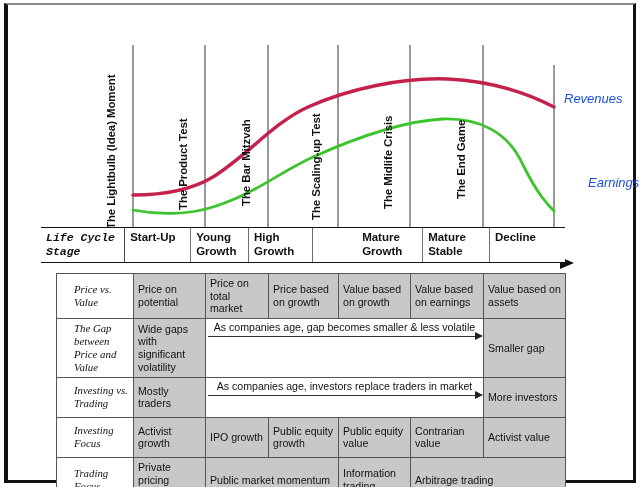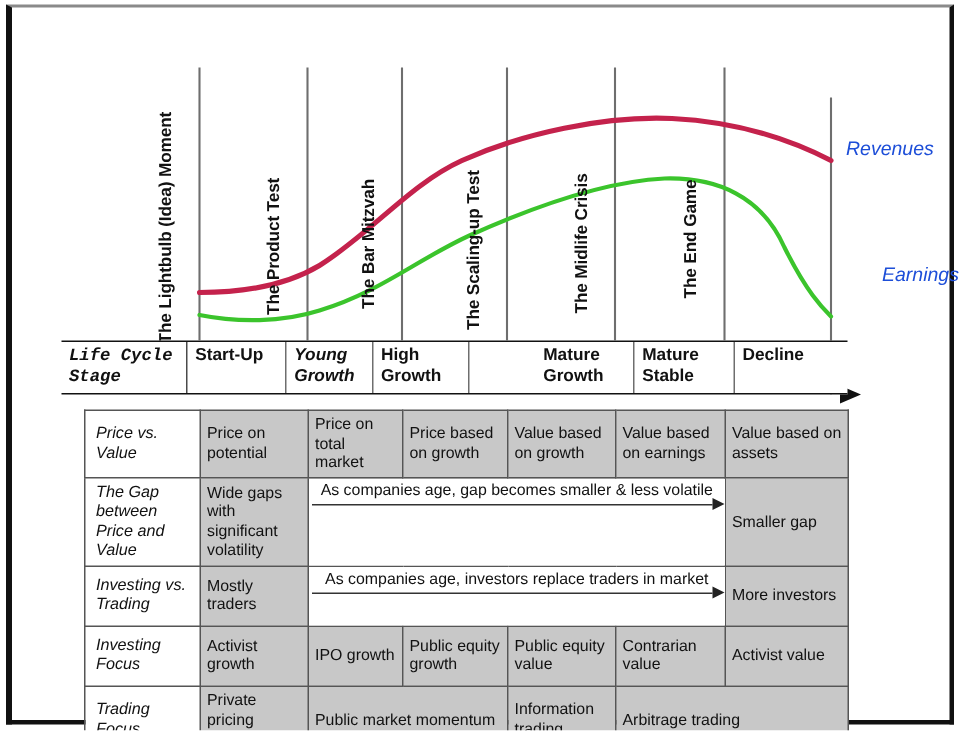--- a/index.html
+++ b/index.html
@@ -56,21 +56,21 @@
   }
   #matrix td{
     border:1px solid #555;
     font-size:10.6px;color:#111;line-height:1.2;
     padding:3px 4px;vertical-align:middle;
     background:#c8c8c8;
     box-sizing:border-box;
   }
   #matrix td.rowlabel{
     background:#fff;font-style:italic;font-weight:normal;
-    font-size:10.8px;padding-left:7px;
+    font-size:10.8px;padding-left:17px;font-family:Liberation Serif, serif;
   }
   #matrix td.arrowcell{
     background:#fff;padding:0;position:relative;vertical-align:top;
   }
   .arrow-wrap{position:relative;width:100%;height:100%;}
   .arrow-text{
     position:absolute;left:0;right:0;top:2px;text-align:center;
     font-size:10.6px;color:#111;white-space:nowrap;
   }
   .arrow-line{
@@ -118,21 +118,21 @@
     <div class="vlabel" style="left:386px;top:192px;">The Midlife Crisis</div>
     <div class="vlabel" style="left:459px;top:182px;">The End Game</div>
 
     <div class="curve-label" style="left:556px;top:86px;">Revenues</div>
     <div class="curve-label" style="left:556px;top:170px;margin-left:24px;">Earnings</div>
   </div>
 
   <div id="stage-strip">
     <div class="sc lbl" style="width:92px;font-family:Liberation Mono, monospace;">Life Cycle Stage</div>
     <div class="sc" style="width:72px;">Start-Up</div>
-    <div class="sc" style="width:63px;font-style:italic;">Young Growth</div>
+    <div class="sc" style="width:63px;">Young Growth</div>
     <div class="sc" style="width:70px;">High Growth</div>
     <div class="sc" style="width:72px;margin-left:44px;">Mature Growth</div>
     <div class="sc" style="width:73px;">Mature Stable</div>
     <div class="sc" style="width:82px;">Decline</div>
   </div>
 
   <table id="matrix">
     <colgroup>
       <col style="width:77px">
           <col style="width:72px">

